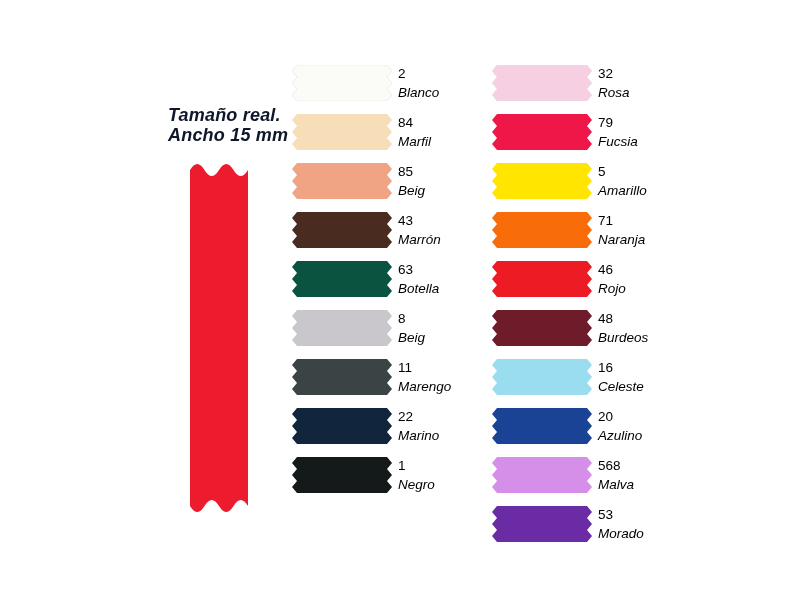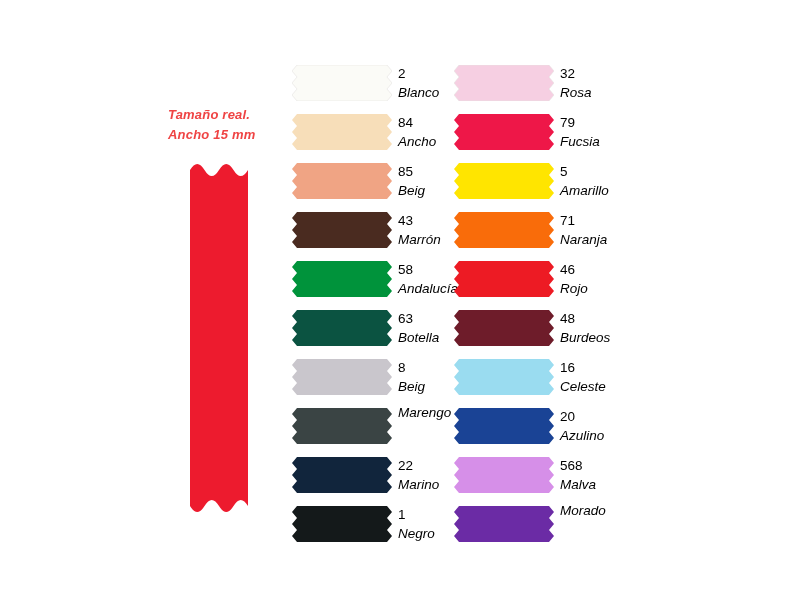--- a/index.html
+++ b/index.html
@@ -22,23 +22,23 @@
   }
 
   
   .caption {
     position: absolute;
     left: 168px;
     top: 105px;
     width: 150px;
     font-style: italic;
     font-weight: bold;
-    font-size: 13px;
+    font-size: 18px;
     line-height: 20px;
-    color: #ef4444;
+    color: #0f172a;
     letter-spacing: 0.2px;
   }
   .caption .line { display: block; white-space: nowrap; }
 
   
   .sample-wrap {
     position: absolute;
     left: 190px;
     top: 158px;
     width: 58px;
@@ -52,21 +52,21 @@
     height: 360px;
     display: block;
   }
 
   
   .column {
     position: absolute;
     top: 60px;
   }
   .column.left  { left: 292px; }
-  .column.right { left: 454px; }
+  .column.right { left: 492px; }
 
   .swatch-row {
     position: relative;
     height: 49px;
     width: 190px;
   }
   .swatch {
     position: absolute;
     left: 0;
     top: 5px;
@@ -129,21 +129,21 @@
           <span class="code">2</span>
           <span class="name">Blanco</span>
         </div>
       </div>
       <div class="swatch-row">
         <svg class="swatch" viewBox="0 0 100 36" preserveAspectRatio="none">
           <path d="M5,0 L95,0 L100,6 L95,12 L100,18 L95,24 L100,30 L95,36 L5,36 L0,30 L5,24 L0,18 L5,12 L0,6 Z" fill="#F7DEB9"></path>
         </svg>
         <div class="labels">
           <span class="code">84</span>
-          <span class="name">Ancho</span>
+          <span class="name">Marfil</span>
         </div>
       </div>
       <div class="swatch-row">
         <svg class="swatch" viewBox="0 0 100 36" preserveAspectRatio="none">
           <path d="M5,0 L95,0 L100,6 L95,12 L100,18 L95,24 L100,30 L95,36 L5,36 L0,30 L5,24 L0,18 L5,12 L0,6 Z" fill="#F0A484"></path>
         </svg>
         <div class="labels">
           <span class="code">85</span>
           <span class="name">Beig</span>
         </div>
@@ -152,29 +152,20 @@
         <svg class="swatch" viewBox="0 0 100 36" preserveAspectRatio="none">
           <path d="M5,0 L95,0 L100,6 L95,12 L100,18 L95,24 L100,30 L95,36 L5,36 L0,30 L5,24 L0,18 L5,12 L0,6 Z" fill="#4A2B20"></path>
         </svg>
         <div class="labels">
           <span class="code">43</span>
           <span class="name">Marrón</span>
         </div>
       </div>
       <div class="swatch-row">
         <svg class="swatch" viewBox="0 0 100 36" preserveAspectRatio="none">
-          <path d="M5,0 L95,0 L100,6 L95,12 L100,18 L95,24 L100,30 L95,36 L5,36 L0,30 L5,24 L0,18 L5,12 L0,6 Z" fill="#00933B"></path>
-        </svg>
-        <div class="labels">
-          <span class="code">58</span>
-          <span class="name">Andalucía</span>
-        </div>
-      </div>
-      <div class="swatch-row">
-        <svg class="swatch" viewBox="0 0 100 36" preserveAspectRatio="none">
           <path d="M5,0 L95,0 L100,6 L95,12 L100,18 L95,24 L100,30 L95,36 L5,36 L0,30 L5,24 L0,18 L5,12 L0,6 Z" fill="#0B5341"></path>
         </svg>
         <div class="labels">
           <span class="code">63</span>
           <span class="name">Botella</span>
         </div>
       </div>
       <div class="swatch-row">
         <svg class="swatch" viewBox="0 0 100 36" preserveAspectRatio="none">
           <path d="M5,0 L95,0 L100,6 L95,12 L100,18 L95,24 L100,30 L95,36 L5,36 L0,30 L5,24 L0,18 L5,12 L0,6 Z" fill="#C9C6CC"></path>
@@ -182,20 +173,21 @@
         <div class="labels">
           <span class="code">8</span>
           <span class="name">Beig</span>
         </div>
       </div>
       <div class="swatch-row">
         <svg class="swatch" viewBox="0 0 100 36" preserveAspectRatio="none">
           <path d="M5,0 L95,0 L100,6 L95,12 L100,18 L95,24 L100,30 L95,36 L5,36 L0,30 L5,24 L0,18 L5,12 L0,6 Z" fill="#3A4444"></path>
         </svg>
         <div class="labels">
+          <span class="code">11</span>
           <span class="name">Marengo</span>
         </div>
       </div>
       <div class="swatch-row">
         <svg class="swatch" viewBox="0 0 100 36" preserveAspectRatio="none">
           <path d="M5,0 L95,0 L100,6 L95,12 L100,18 L95,24 L100,30 L95,36 L5,36 L0,30 L5,24 L0,18 L5,12 L0,6 Z" fill="#11253C"></path>
         </svg>
         <div class="labels">
           <span class="code">22</span>
           <span class="name">Marino</span>
@@ -292,18 +284,19 @@
         <div class="labels">
           <span class="code">568</span>
           <span class="name">Malva</span>
         </div>
       </div>
       <div class="swatch-row">
         <svg class="swatch" viewBox="0 0 100 36" preserveAspectRatio="none">
           <path d="M5,0 L95,0 L100,6 L95,12 L100,18 L95,24 L100,30 L95,36 L5,36 L0,30 L5,24 L0,18 L5,12 L0,6 Z" fill="#6B2BA5"></path>
         </svg>
         <div class="labels">
+          <span class="code">53</span>
           <span class="name">Morado</span>
         </div>
       </div>
     </div>
 
 </div>
 
 </body></html>

